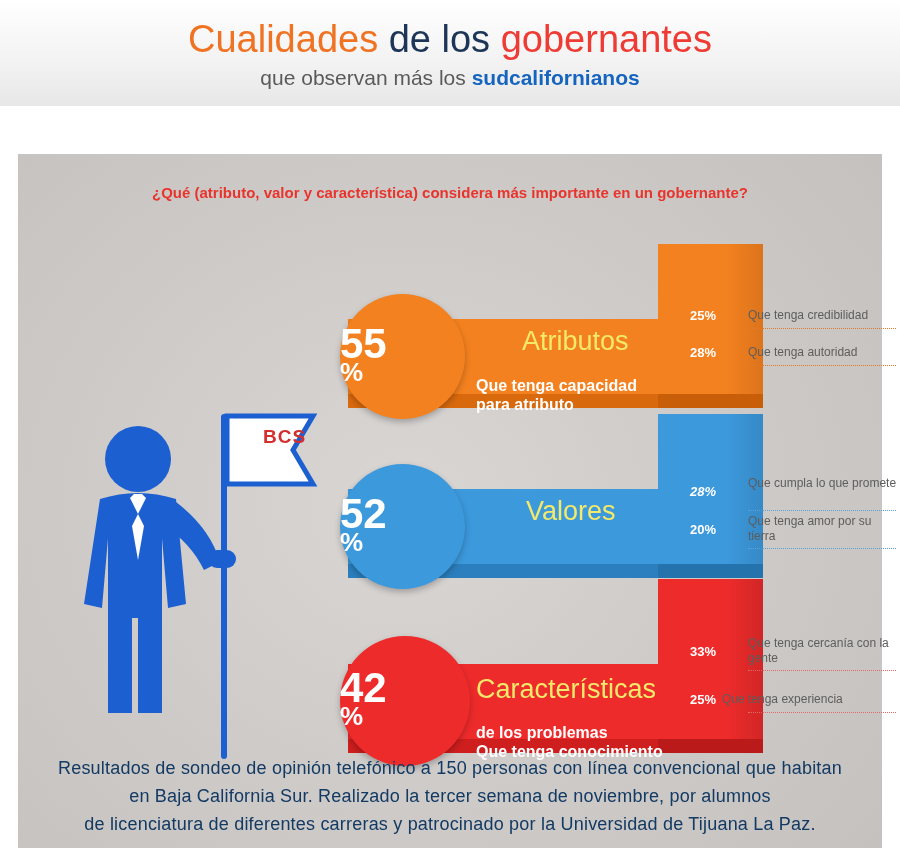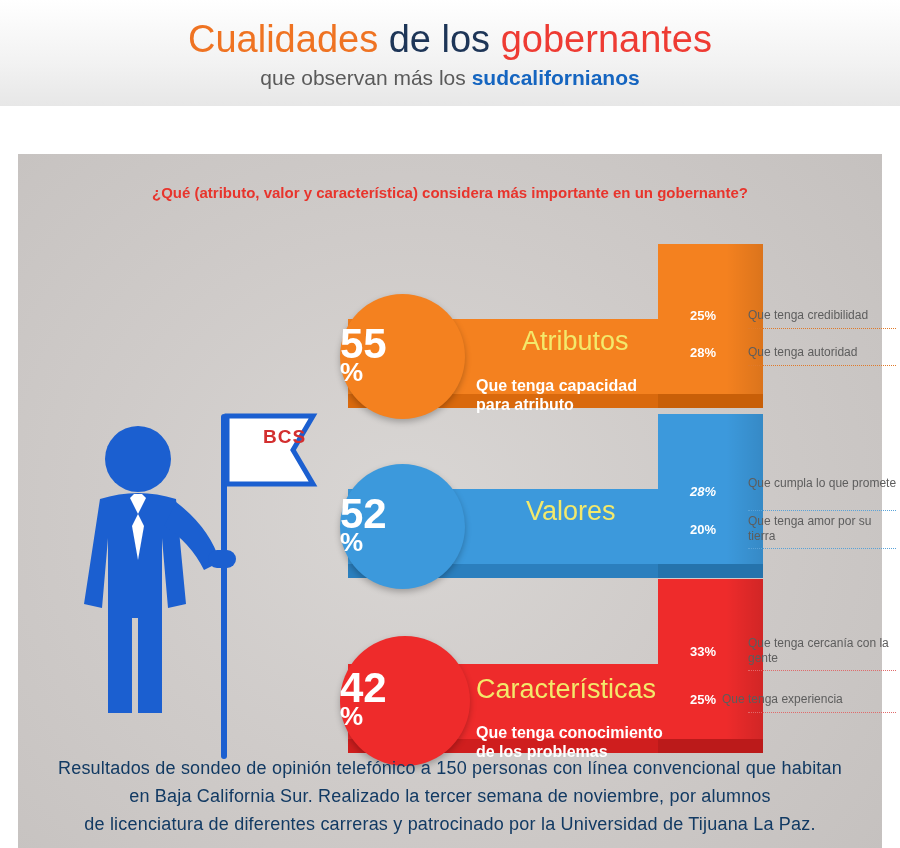--- a/index.html
+++ b/index.html
@@ -181,22 +181,22 @@
       <div style="position:absolute;left:330px;top:175px;width:350px;height:14px;background:#CF1E1E;"></div>
       <div style="position:absolute;left:640px;top:175px;width:105px;height:14px;background:#BB1A1A;"></div>
 
       <div class="circle" style="left:322px;top:72px;width:130px;height:130px;background:#EE2B2B;">
         <span class="pct">42</span>
           <span class="sym">%</span>
       </div>
 
       <div class="cat-label" style="left:458px;top:110px;">Características</div>
       <div class="main-label" style="left:458px;top:160px;">
+        <div>de los problemas</div>
         <div>Que tenga conocimiento</div>
-        <div>de los problemas</div>
       </div>
 
       <div class="sub-pct" style="left:672px;top:80px;color:#ffffff;">33%</div>
       <div class="sub-text" style="left:730px;top:72px;width:152px;">Que tenga cercanía con la gente</div>
       <div class="dotline" style="left:730px;top:106px;width:148px;border-bottom:1px dotted #e06a6a;"></div>
 
       <div class="sub-pct" style="left:672px;top:128px;color:#ffffff;">25%</div>
       <div class="sub-text" style="left:704px;top:128px;width:152px;">Que tenga experiencia</div>
       <div class="dotline" style="left:730px;top:148px;width:148px;border-bottom:1px dotted #e06a6a;"></div>
     </div>

